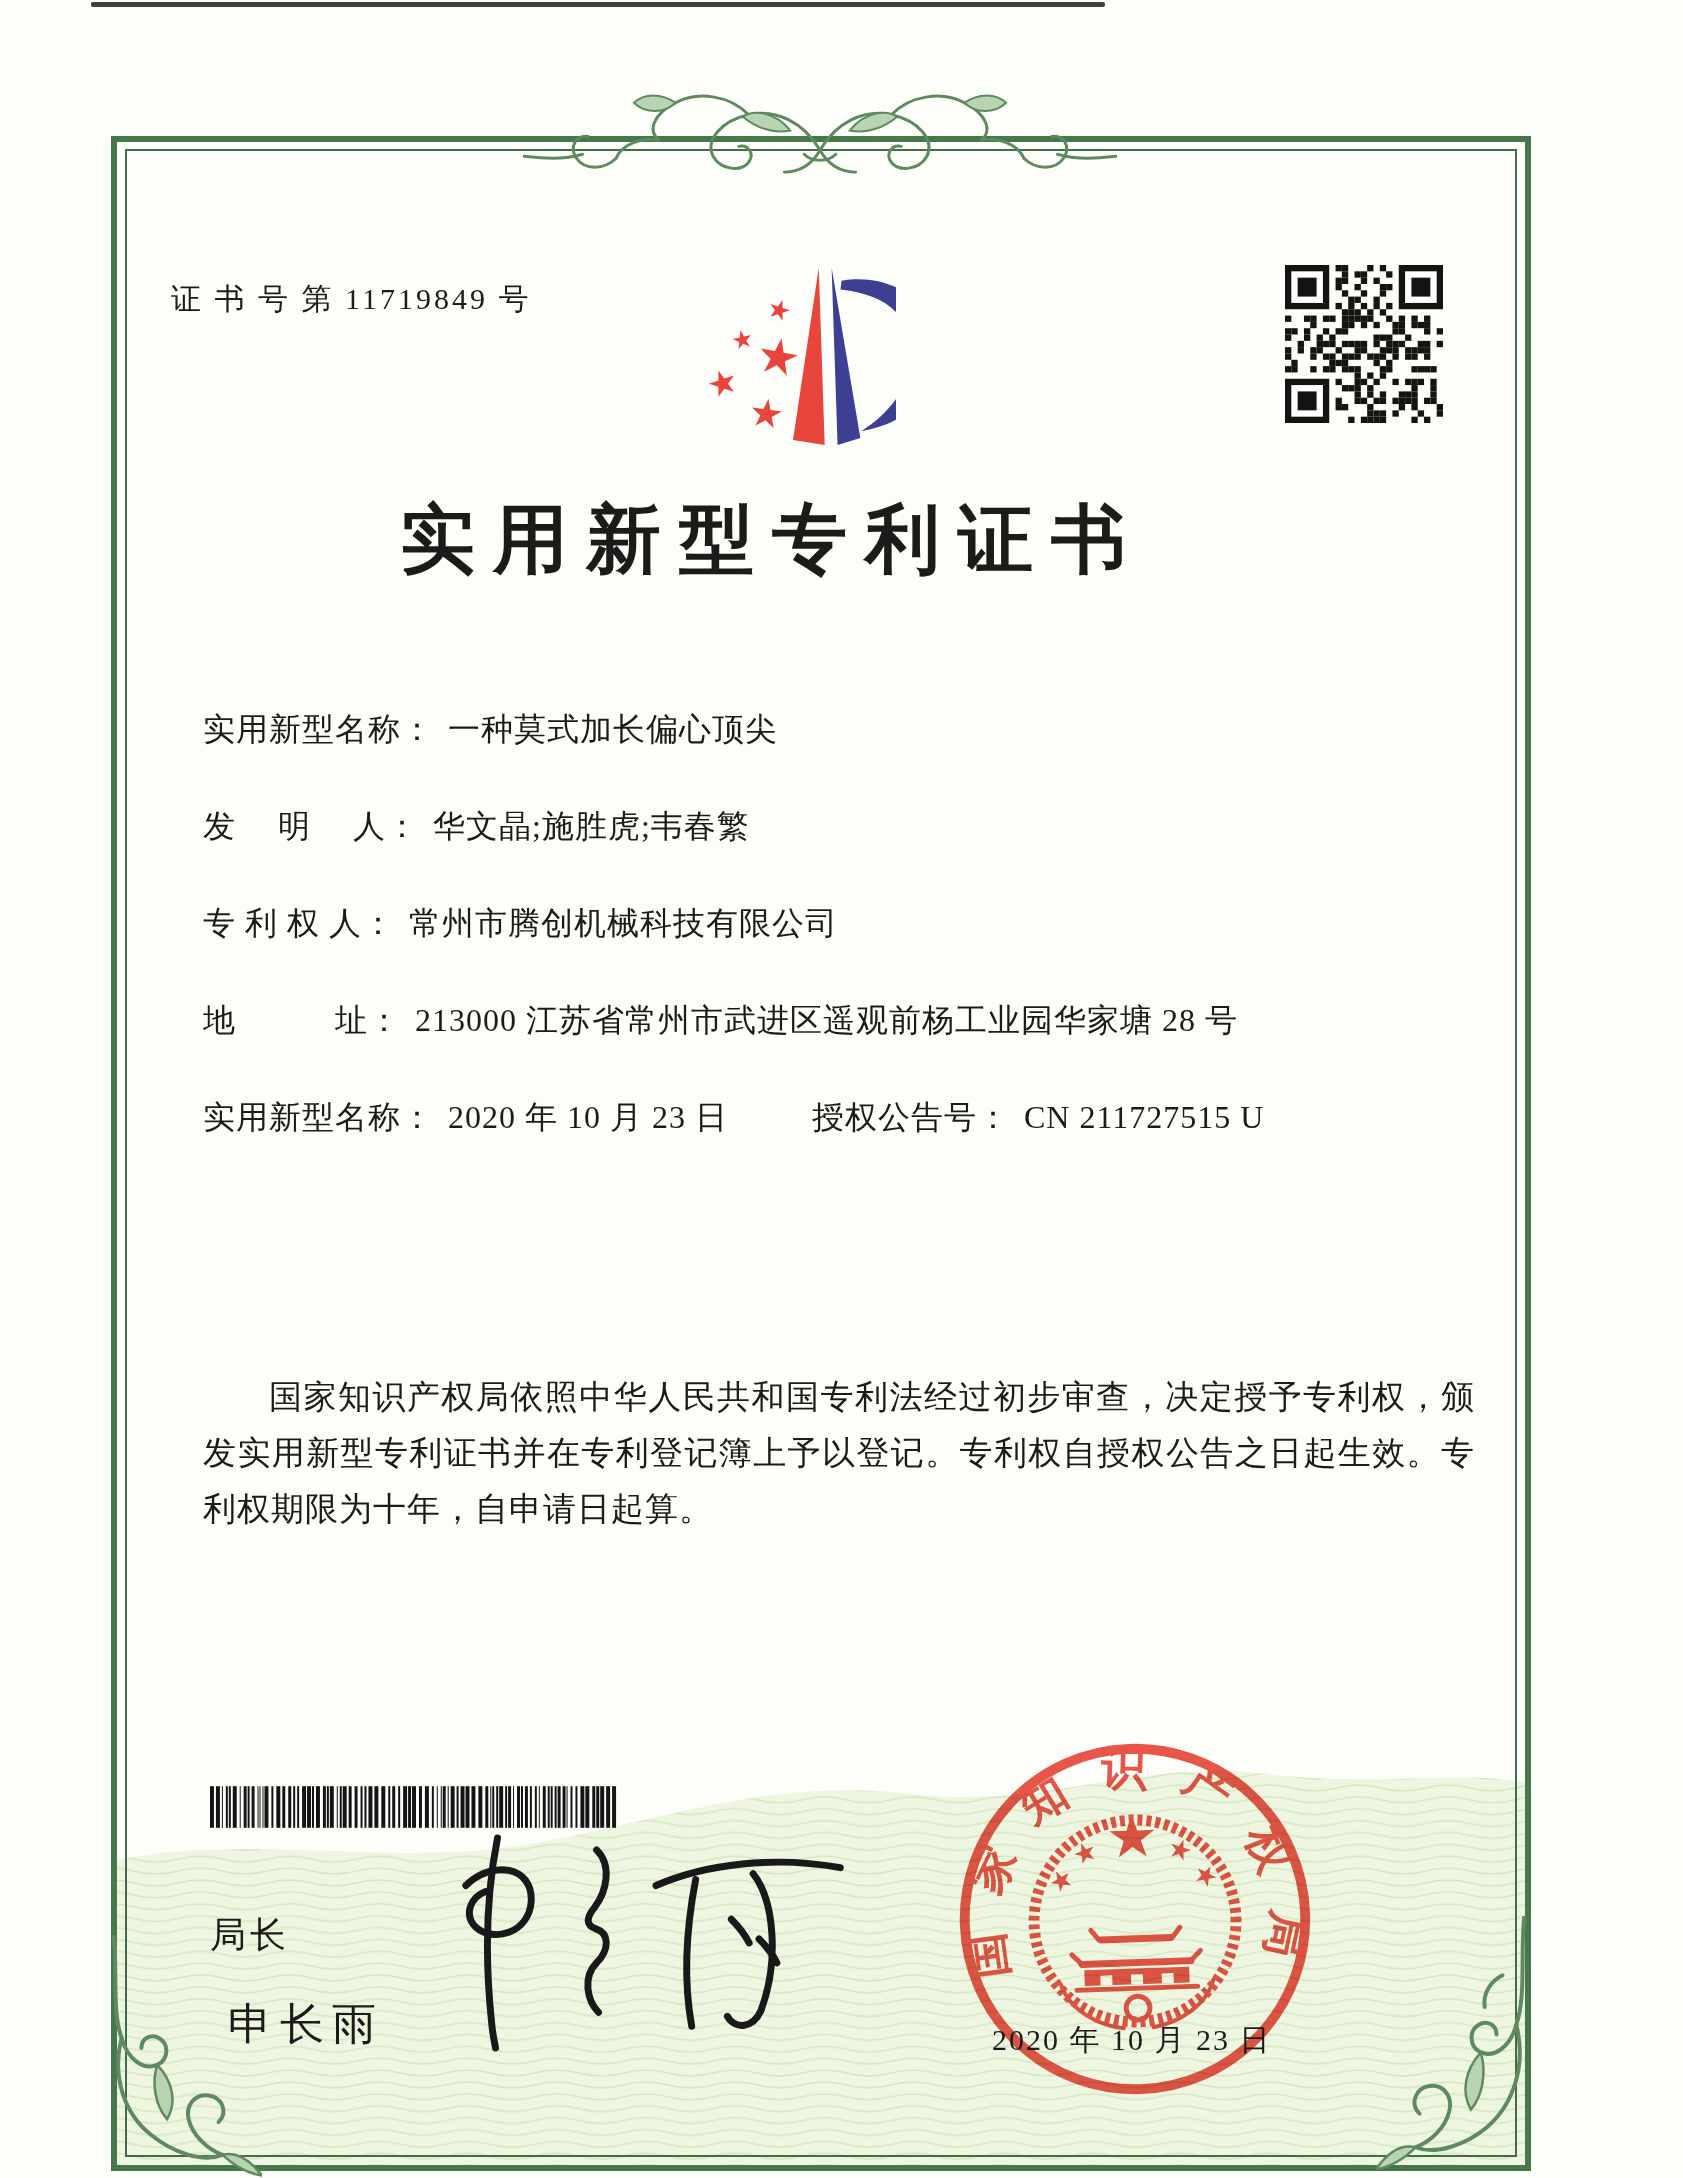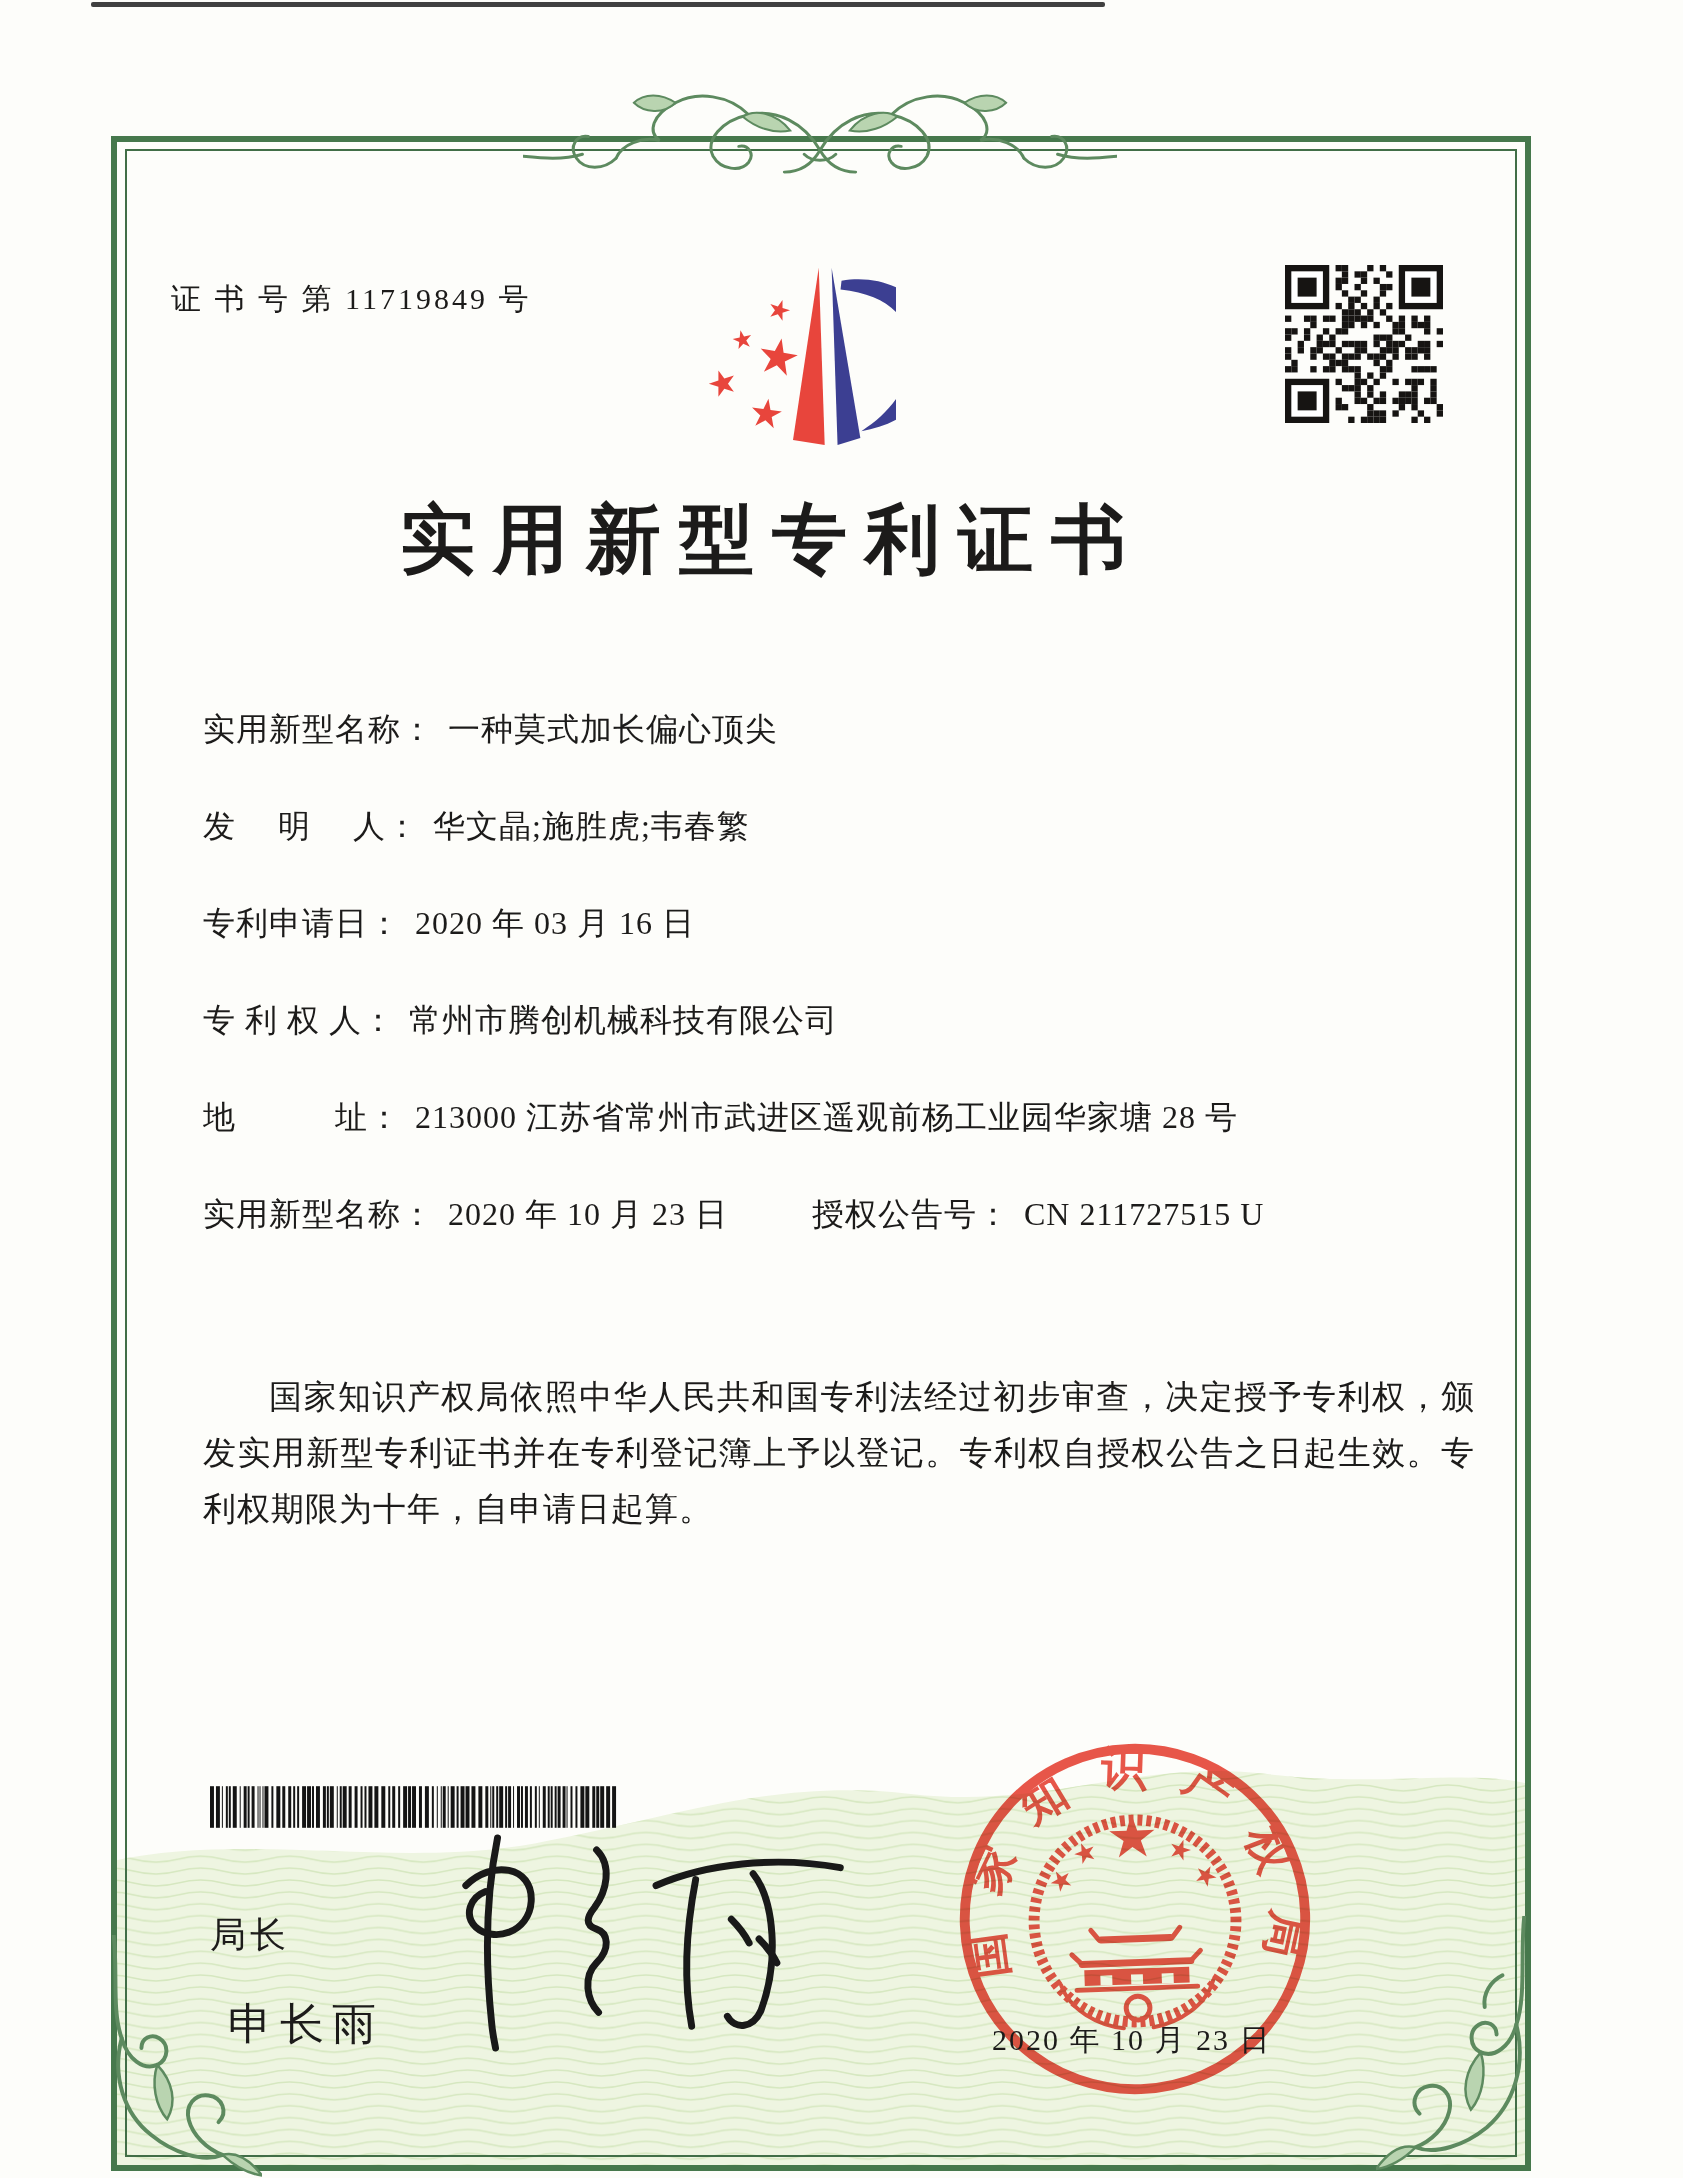--- a/index.html
+++ b/index.html
@@ -329,23 +329,20 @@
 <div class="abs title">实用新型专利证书</div>
 
 <div class="abs fields">
   <div class="row">
     <span class="lbl">实用新型名称：</span><span class="val">一种莫式加长偏心顶尖</span>
   </div>
   <div class="row">
     <span class="lbl">发　 明　 人：</span><span class="val">华文晶;施胜虎;韦春繁</span>
   </div>
   <div class="row">
-    <span class="lbl">专利申请日：</span><span class="val">2020 年 03 月 16 日</span>
-  </div>
-  <div class="row">
     <span class="lbl">专 利 权 人：</span><span class="val">常州市腾创机械科技有限公司</span>
   </div>
   <div class="row">
     <span class="lbl">地　　　址：</span><span class="val">213000 江苏省常州市武进区遥观前杨工业园华家塘 28 号</span>
   </div>
   <div class="row row7">
     <span class="lbl">实用新型名称：</span><span class="val">2020 年 10 月 23 日</span>
     <span class="grant-no">
       <span class="lbl">授权公告号：</span><span class="val">CN 211727515 U</span>
     </span>

